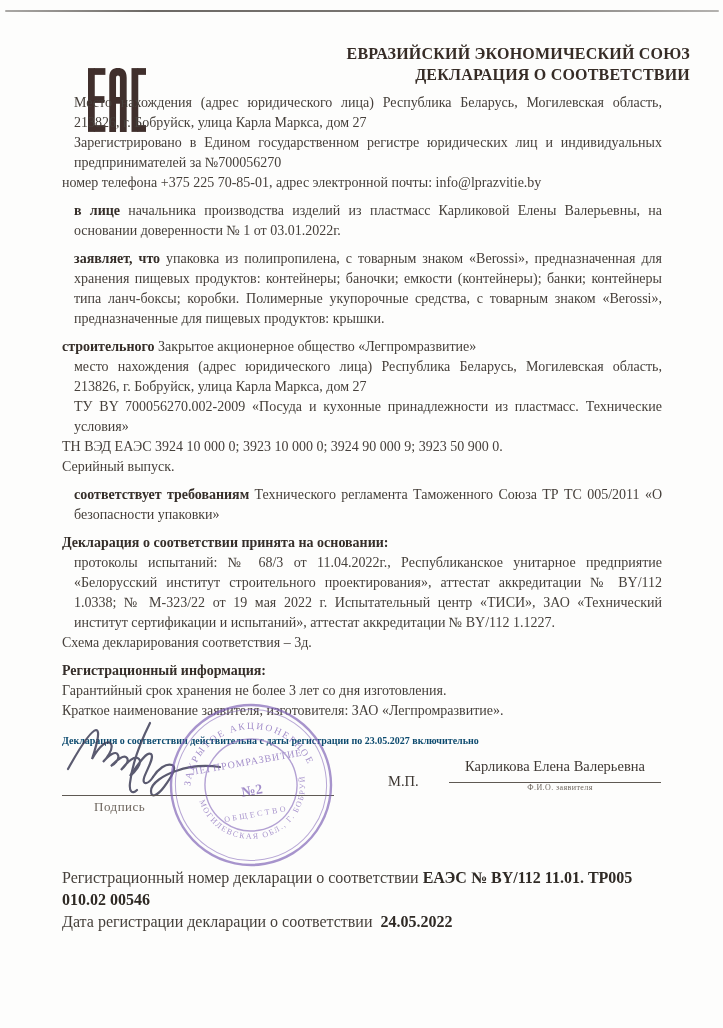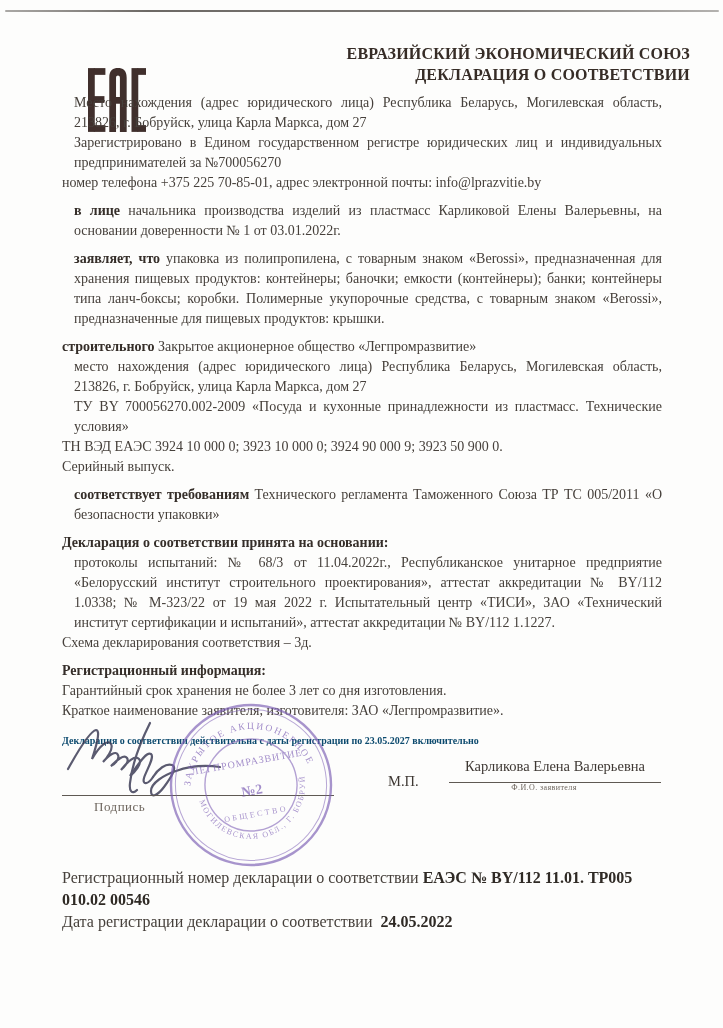--- a/index.html
+++ b/index.html
@@ -45,21 +45,21 @@
     font-size:13px;color:#6e665e;letter-spacing:.5px;
   }
   .sig-scribble{position:absolute;left:-8px;top:-32px;pointer-events:none;}
   .mp-label{position:absolute;left:326px;top:6px;font-size:14.5px;color:#3e3833;margin-top:16px;}
   .fio-name{
     position:absolute;left:387px;top:7px;width:212px;
     text-align:center;font-size:14.5px;color:#3e3833;
     border-bottom:1.5px solid #5f5953;padding-bottom:7px;
   }
   .fio-caption{
-    position:absolute;left:376px;top:32px;width:212px;
+    position:absolute;left:392px;top:32px;width:212px;
     text-align:center;font-size:8px;color:#6e665e;letter-spacing:.4px;
   }
   .stamp{
     position:absolute;left:103px;top:-52px;width:172px;height:172px;
     filter:blur(.5px);opacity:.78;pointer-events:none;
   }
   .footer{margin-top:8px;font-size:16px;line-height:22px;}
   .footer .val{font-weight:bold;color:#2f2a25;}
 </style>
 </head>

